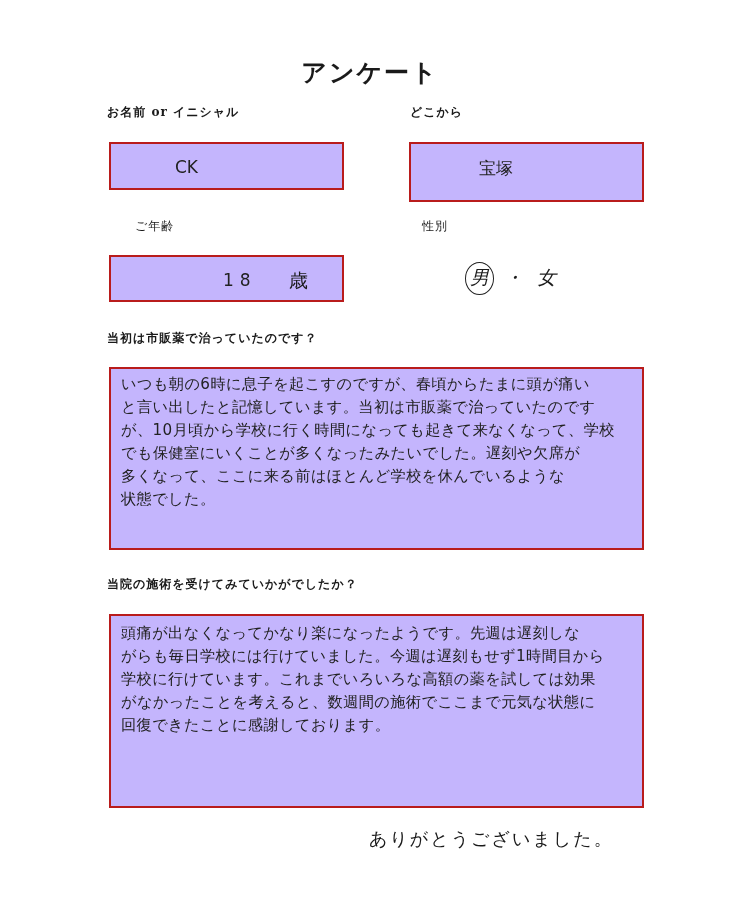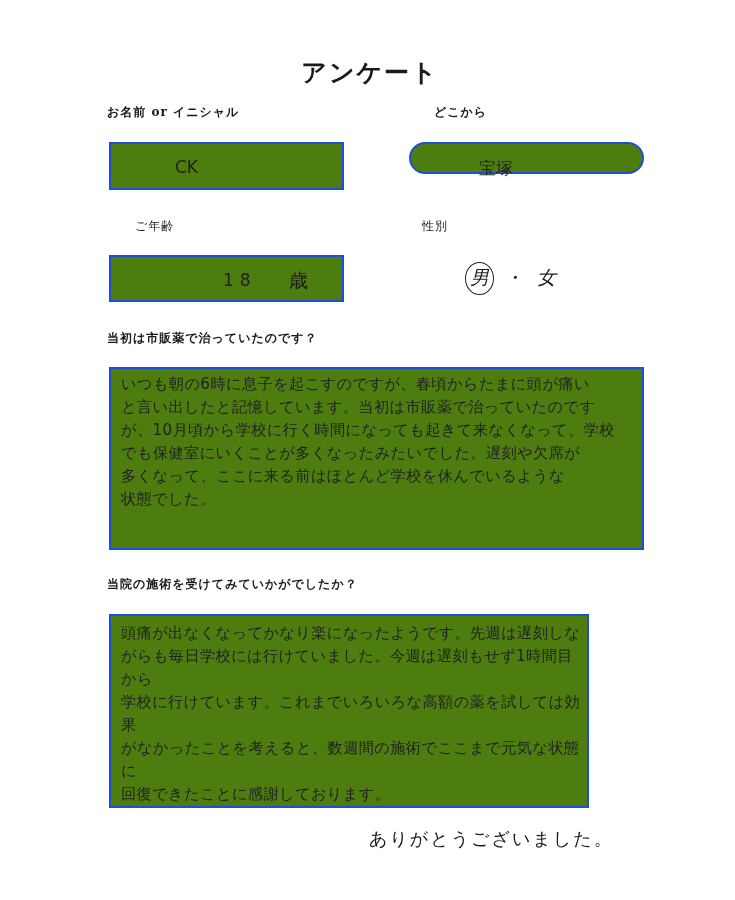--- a/index.html
+++ b/index.html
@@ -24,23 +24,23 @@
       letter-spacing: 2px;
     }
     .label {
       font-size: 12px;
       font-weight: bold;
       letter-spacing: 1px;
       white-space: nowrap;
     }
     .label.light { font-weight: normal; }
     .box {
-      border: 2px solid #1d4ed8;
+      border: 2px solid #b91c1c;
       box-sizing: border-box;
-      background: #4d7c0f;
+      background: #c4b5fd;
     }
     .hand {
       font-family: "DejaVu Sans", "Liberation Sans", sans-serif;
       color: #222;
       font-weight: normal;
     }
     .field-value {
       position: absolute;
       font-size: 17px;
       top: 13px;
@@ -78,22 +78,22 @@
 
 <div>
 
   <div class="abs title">アンケート</div>
 
   <div class="abs label" style="left:107px; top:104px;">お名前 or イニシャル</div>
   <div class="abs box" style="left:109px; top:142px; width:235px; height:48px;">
     <span class="field-value hand" style="left:64px;">CK</span>
   </div>
 
-  <div class="abs label" style="left:434px; top:104px;">どこから</div>
-  <div class="abs box" style="left:409px; top:142px; width:235px; height:32px;border-radius:18px;">
+  <div class="abs label" style="left:410px; top:104px;">どこから</div>
+  <div class="abs box" style="left:409px; top:142px; width:235px; height:60px;">
     <span class="field-value hand" style="left:68px;">宝塚</span>
   </div>
 
   <div class="abs label light" style="left:107px; top:218px;margin-left:28px;">ご年齢</div>
   <div class="abs box" style="left:109px; top:255px; width:235px; height:47px;text-align:center;">
     <span class="field-value hand" style="left:112px; letter-spacing:6px;">18</span>
     <span class="field-value" style="left:178px; font-size:19px; top:11px;">歳</span>
   </div>
 
   <div class="abs label light" style="left:422px; top:218px;">性別</div>
@@ -105,21 +105,21 @@
   <div class="abs box" style="left:109px; top:367px; width:535px; height:183px;">
     <div class="answer hand">いつも朝の6時に息子を起こすのですが、春頃からたまに頭が痛い
 と言い出したと記憶しています。当初は市販薬で治っていたのです
 が、10月頃から学校に行く時間になっても起きて来なくなって、学校
 でも保健室にいくことが多くなったみたいでした。遅刻や欠席が
 多くなって、ここに来る前はほとんど学校を休んでいるような
 状態でした。</div>
   </div>
 
   <div class="abs label" style="left:107px; top:576px;">当院の施術を受けてみていかがでしたか？</div>
-  <div class="abs box" style="left:109px; top:614px; width:480px; height:194px;">
+  <div class="abs box" style="left:109px; top:614px; width:535px; height:194px;">
     <div class="answer hand" style="top:6px;">頭痛が出なくなってかなり楽になったようです。先週は遅刻しな
 がらも毎日学校には行けていました。今週は遅刻もせず1時間目から
 学校に行けています。これまでいろいろな高額の薬を試しては効果
 がなかったことを考えると、数週間の施術でここまで元気な状態に
 回復できたことに感謝しております。</div>
   </div>
 
   <div class="abs thanks" style="left:369px; top:827px;">ありがとうございました。</div>
 
 </div>

